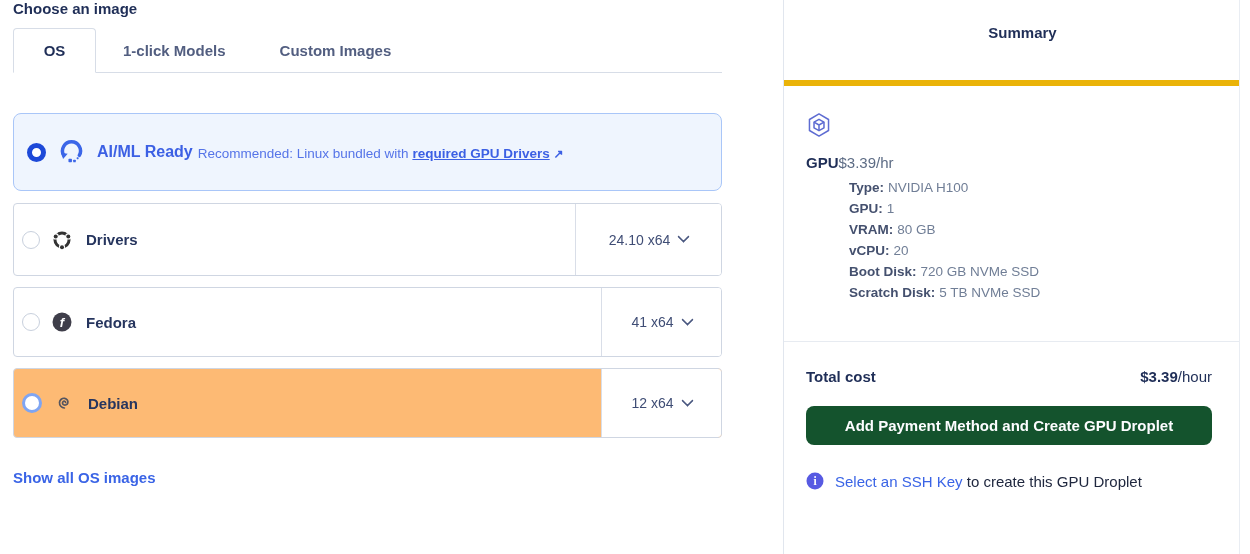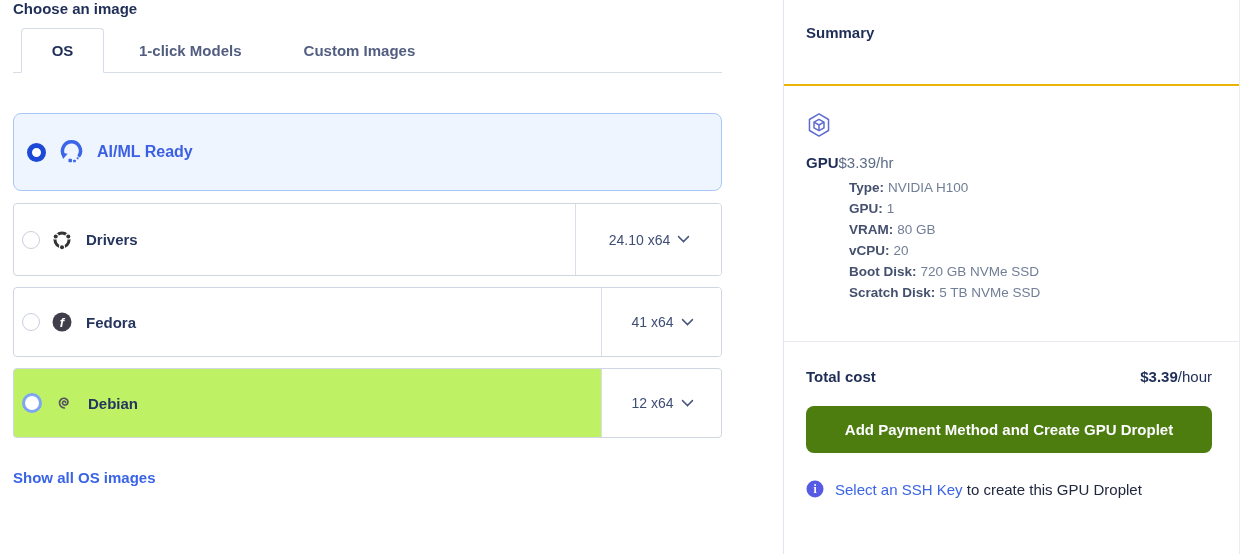--- a/index.html
+++ b/index.html
@@ -10,35 +10,35 @@
     color: #22325f;
     -webkit-font-smoothing: antialiased;
   }
   .app { position: relative; width: 1250px; height: 554px; background: #fff; overflow: hidden; }
 
   
   .left { position: absolute; left: 13px; top: 0; width: 709px; }
   .left-heading { font-size: 15px; font-weight: bold; color: #1f2e57; margin-bottom: 11px; }
 
   .tabs { display: flex; align-items: stretch; height: 45px; border-bottom: 1px solid #d7dde7; }
-  .tab { display: flex; align-items: center; justify-content: center; font-size: 15px; cursor: pointer; margin-left: 8px; }
+  .tab { display: flex; align-items: center; justify-content: center; font-size: 15px; cursor: pointer; }
   .tab.active {
     width: 83px; font-weight: bold; color: #1f2e57;
     border: 1px solid #d7dde7; border-bottom: 1px solid #fff;
     border-radius: 4px 4px 0 0; margin-bottom: -1px; background: #fff;
   }
   .tab.inactive { padding: 0 27px; font-weight: 600; color: #525e80; }
 
   .rows { margin-top: 40px; }
   .row {
     display: flex; align-items: stretch;
     border: 1px solid #cfd6e2; border-radius: 4px;
     background: #fff; margin-bottom: 11px; height: 71px; overflow: hidden;
   }
-  .row.hovered { background: #bef264; }
+  .row.hovered { background: #fdba74; }
   .row-main { flex: 1; display: flex; align-items: center; padding-left: 8px; gap: 11px; }
   .row-label { font-size: 15px; font-weight: bold; color: #26355e; margin-left: 2px; }
   .row-version {
     background: #fff; border-left: 1px solid #d9dee8;
     display: flex; align-items: center; justify-content: center; gap: 9px;
     font-size: 14px; color: #3f4d75; cursor: pointer;
   }
   .row-version.wide { width: 146px; }
   .row-version.narrow { width: 120px; }
 
@@ -63,41 +63,41 @@
   }
 
   .show-all { margin-top: 31px; font-size: 15px; font-weight: 600; color: #3a64e6; cursor: pointer; }
 
   
   .summary {
     position: absolute; left: 783px; top: 0; width: 457px; height: 554px;
     border-left: 1px solid #e1e6ee; border-right: 1px solid #e9edf3;
     padding: 0 27px 0 22px;
   }
-  .sum-header { height: 86px; padding-top: 24px; border-bottom: 2px solid #eab308; margin: 0 -27px 0 -22px; padding-left: 22px; }
+  .sum-header { height: 86px; padding-top: 24px; border-bottom: 6px solid #eab308; margin: 0 -27px 0 -22px; padding-left: 22px; text-align: center; }
   .sum-header .title { font-size: 15px; font-weight: bold; color: #1f2e57; }
 
   .gpu-section { height: 256px; padding-top: 26px; border-bottom: 1px solid #e7ebf1; margin: 0 -27px 0 -22px; padding-left: 22px; padding-right: 27px; }
   .gpu-head { display: flex; align-items: flex-start; gap: 16px; flex-direction: column; }
   .gpu-title-wrap { flex: 1; display: flex; justify-content: space-between; align-items: baseline; }
   .gpu-name { font-size: 15px; font-weight: bold; color: #1f2e57; }
   .gpu-price { font-size: 15px; color: #5d6c85; }
   .specs { margin-left: 43px; margin-top: 6px; }
   .spec-line { font-size: 13.5px; line-height: 21px; }
   .spec-label { font-weight: bold; color: #44506e; margin-right: 4px; }
   .spec-value { color: #707e96; }
 
   .total-row { display: flex; justify-content: space-between; align-items: baseline; padding-top: 26px; }
   .total-label { font-size: 15px; font-weight: bold; color: #1f2e57; }
   .total-price { font-size: 15px; color: #1f2e57; }
   .total-price .amount { font-weight: bold; }
 
   .cta-button {
-    margin-top: 21px; width: 100%; height: 47px;
-    background: #4d7c0f; border: none; border-radius: 8px;
+    margin-top: 21px; width: 100%; height: 39px;
+    background: #14532d; border: none; border-radius: 8px;
     color: #fdfdff; font-family: "Liberation Sans", sans-serif;
     font-size: 15px; font-weight: 600; cursor: not-allowed;
     display: flex; align-items: center; justify-content: center;
   }
 
   .ssh-row { margin-top: 27px; display: flex; align-items: center; gap: 11px; font-size: 15px; }
   .ssh-link { color: #3a64e6; cursor: pointer; }
   .ssh-rest { color: #20283f; }
 
   .icon { flex: 0 0 auto; display: inline-flex; }
@@ -125,20 +125,21 @@
             <svg width="27" height="27" viewBox="0 0 24 24">
               <path d="M5.07,14.5 A8 8 0 1 1 18.93,14.5" fill="none" stroke="#3b66e8" stroke-width="3.1" stroke-linecap="round"></path>
               <polygon points="2.8,12.2 8.6,13.2 4.5,17.8" fill="#3b66e8"></polygon>
               <rect x="9.3" y="17.6" width="3.1" height="3.1" rx="0.6" fill="#3b66e8"></rect>
               <rect x="13.5" y="18.4" width="2.3" height="2.3" rx="0.5" fill="#3b66e8"></rect>
               <rect x="16.6" y="16.2" width="1.7" height="1.7" rx="0.4" fill="#3b66e8"></rect>
             </svg>
           </span>
           <div class="aiml-text">
             <div class="aiml-title">AI/ML Ready</div>
+            <div class="aiml-sub"><span>Recommended: Linux bundled with </span><span class="link">required GPU Drivers</span> <span class="ext">↗</span></div>
           </div>
         </div>
       </div>
 
       <div class="row" style="height:73px;">
         <div class="row-main">
           <div class="radio"></div>
           <span class="icon">
             <svg width="22" height="22" viewBox="0 0 22 22">
               <circle cx="11" cy="11" r="7" fill="none" stroke="#333333" stroke-width="3"></circle>

